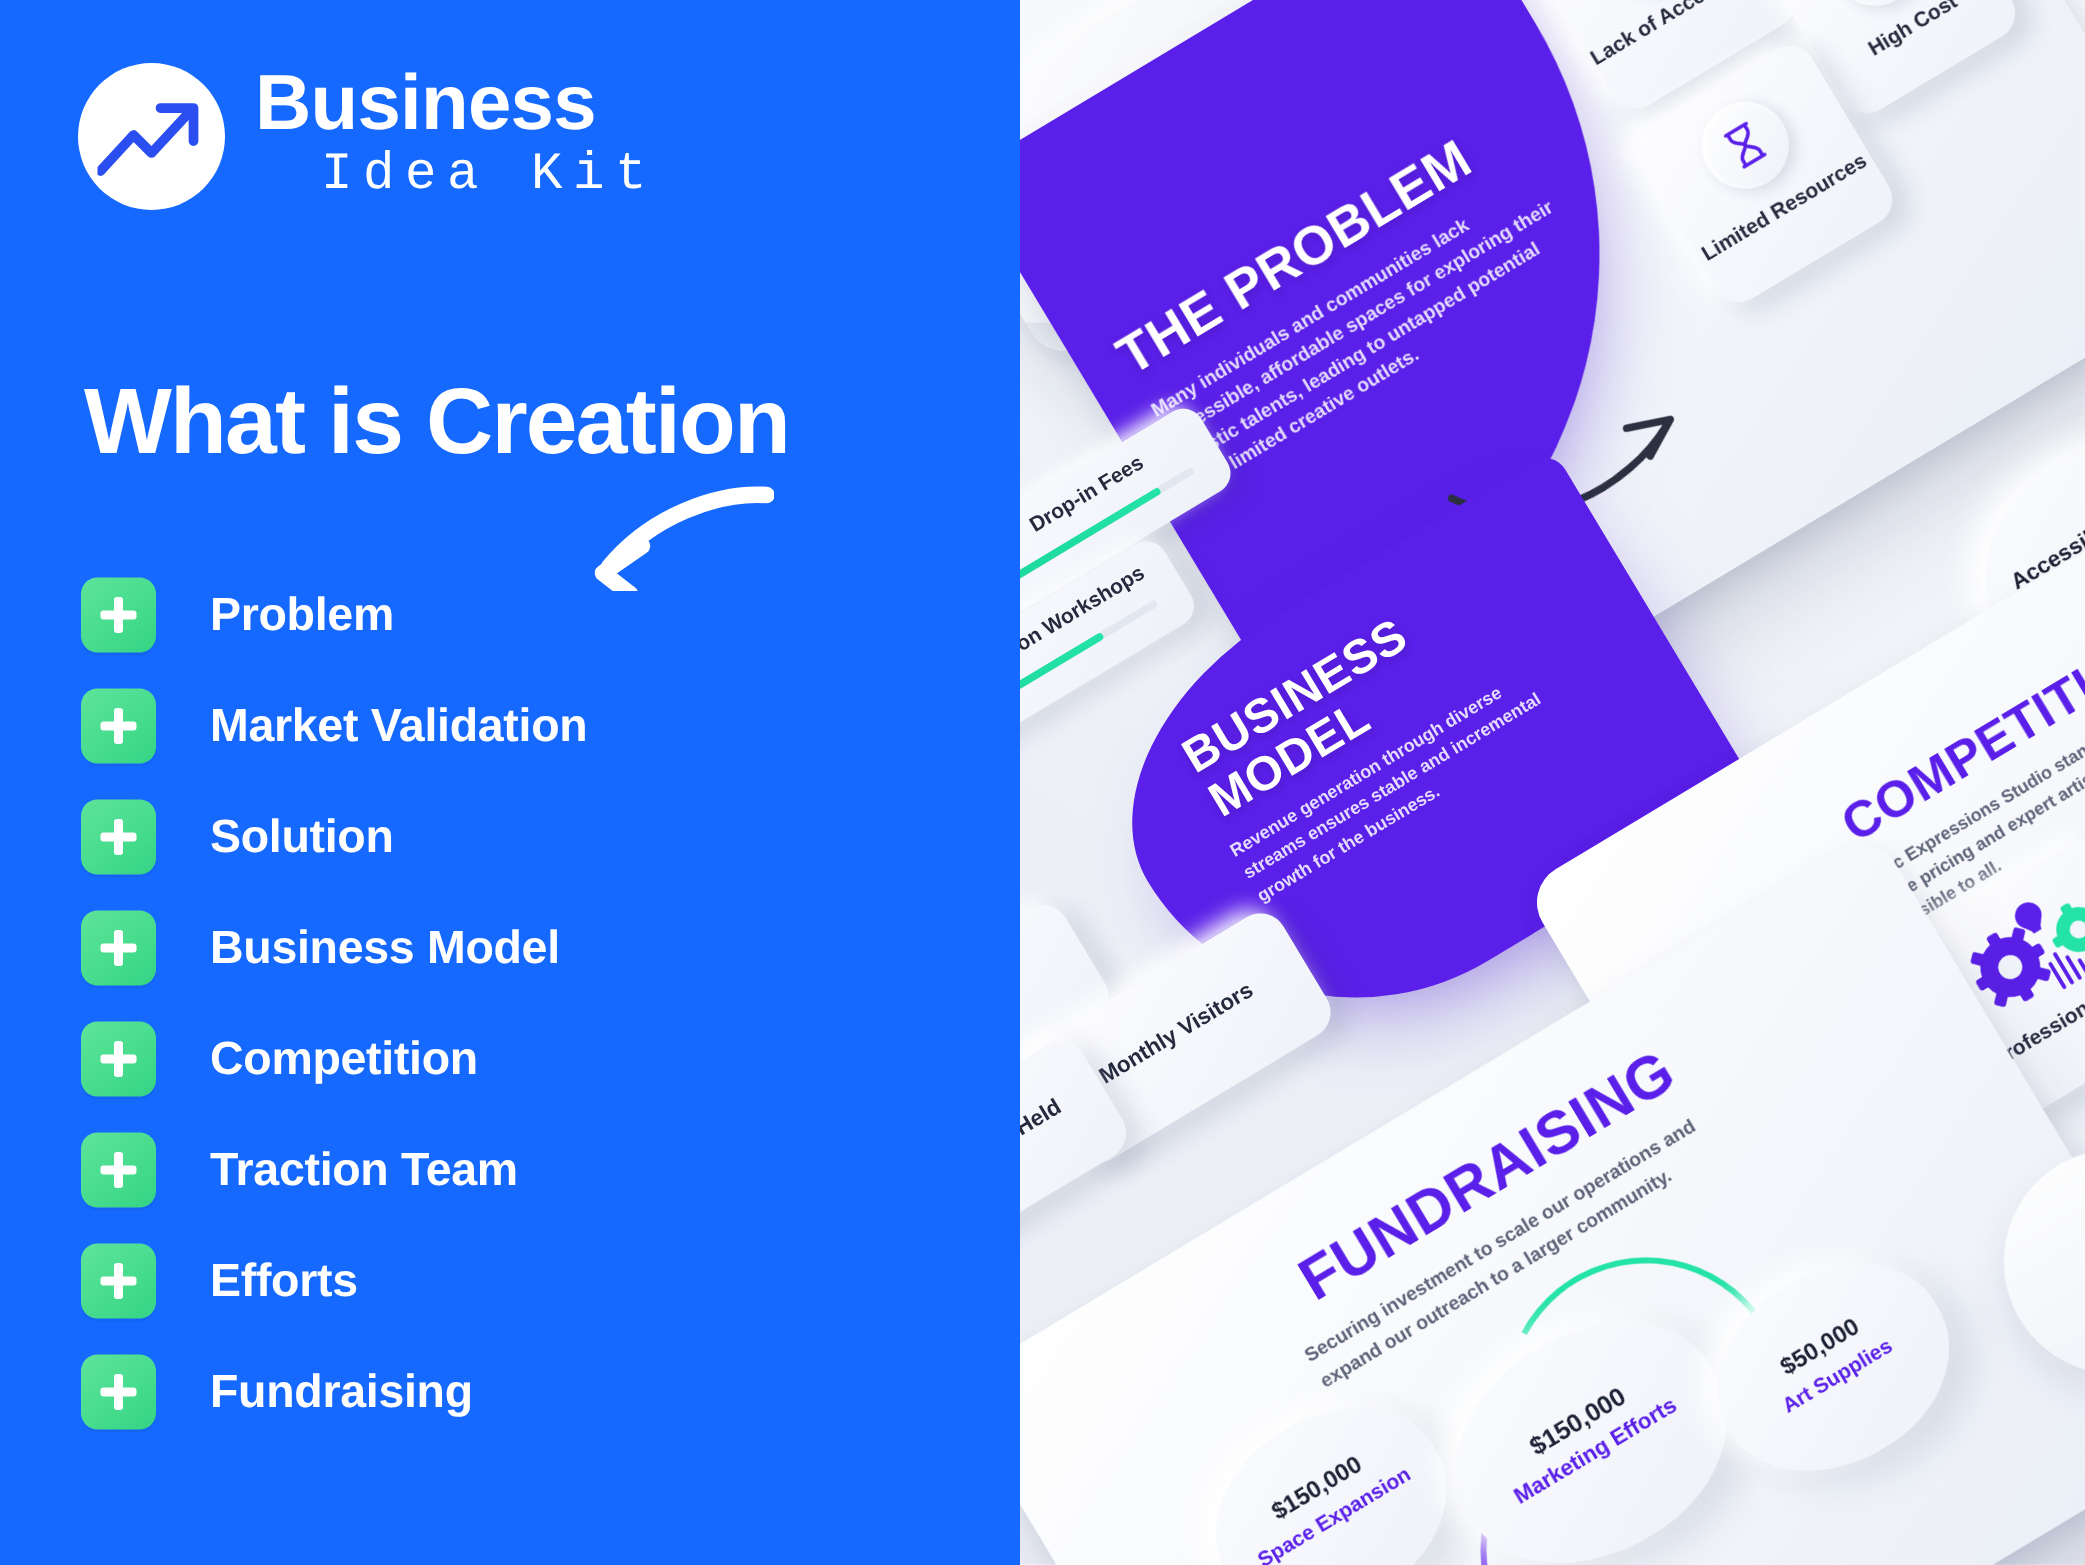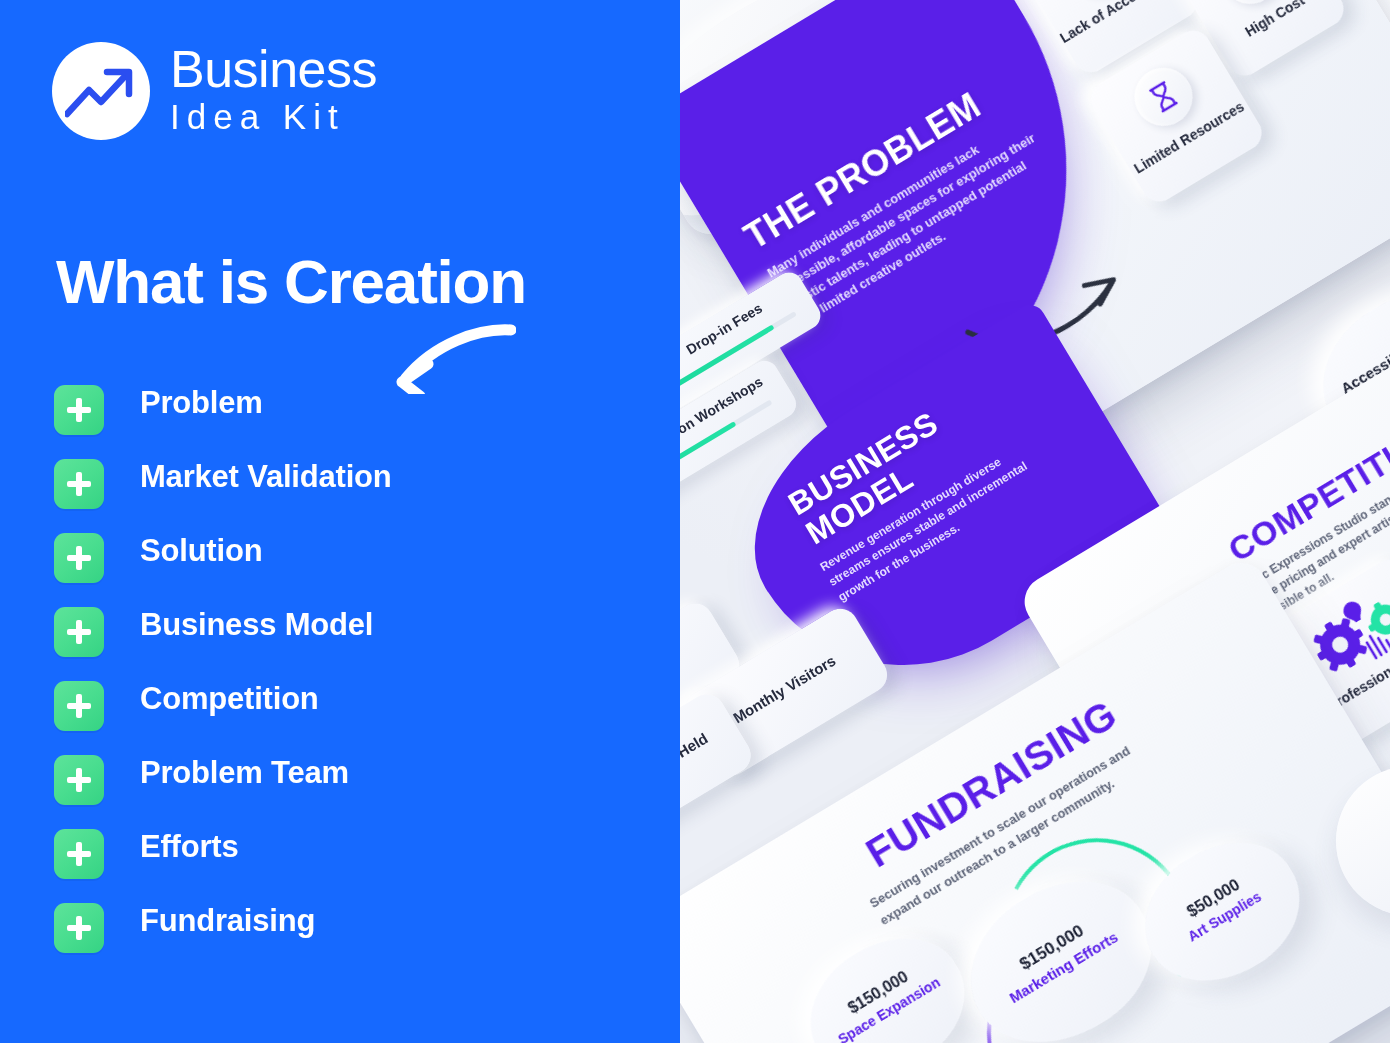--- a/index.html
+++ b/index.html
@@ -81,36 +81,36 @@
     position:absolute;left:0;top:0;width:680px;height:1043px;
     background:#1669ff;overflow:hidden;
   }
   #logo{position:absolute;left:52px;top:42px;display:flex;align-items:center;gap:20px;}
   #logo .mark{
     width:98px;height:98px;border-radius:50%;background:#ffffff;
     display:flex;align-items:center;justify-content:center;flex:0 0 auto;
   }
   #logo .wordmark{display:flex;flex-direction:column;justify-content:center;}
   .brand-top{
-    font-size:52px;font-weight:normal;color:#ffffff;line-height:1;letter-spacing:-.5px;
+    font-size:52px;font-weight:bold;color:#ffffff;line-height:1;letter-spacing:-.5px;
     white-space:nowrap;
   }
   .brand-sub{
-    font-family:Liberation Sans, sans-serif;
-    font-size:35px;color:#ffffff;line-height:1.25;letter-spacing:7px;white-space:nowrap;
+    font-family:Liberation Mono, monospace;
+    font-size:35px;color:#ffffff;line-height:1.25;letter-spacing:7px;white-space:nowrap;margin-left:44px;
   }
 
   #heading{
     position:absolute;left:56px;top:246px;
     font-size:62px;font-weight:bold;color:#ffffff;letter-spacing:-1.2px;white-space:nowrap;
   }
   #arrow{position:absolute;left:386px;top:322px;}
 
   #list{position:absolute;left:54px;top:385px;width:600px;}
-  .row{display:flex;height:50px;margin-bottom:24px;}
+  .row{display:flex;align-items:center;height:50px;margin-bottom:24px;}
   .plus{
     width:50px;height:50px;border-radius:11px;flex:0 0 auto;
     background:linear-gradient(140deg,#5de39a 0%,#49dd8f 50%,#35d384 100%);
     box-shadow:0 2px 0 rgba(0,0,0,.05);
     display:flex;align-items:center;justify-content:center;
   }
   .plus span{
     position:relative;display:block;width:24px;height:24px;
   }
   .plus span:before,.plus span:after{
@@ -371,21 +371,21 @@
       <div class="row">
         <div class="plus">
             <span></span>
           </div>
         <div class="txt">Competition</div>
       </div>
       <div class="row">
         <div class="plus">
             <span></span>
           </div>
-        <div class="txt">Problem Team</div>
+        <div class="txt">Traction Team</div>
       </div>
       <div class="row">
         <div class="plus">
             <span></span>
           </div>
         <div class="txt">Efforts</div>
       </div>
       <div class="row">
         <div class="plus">
             <span></span>

